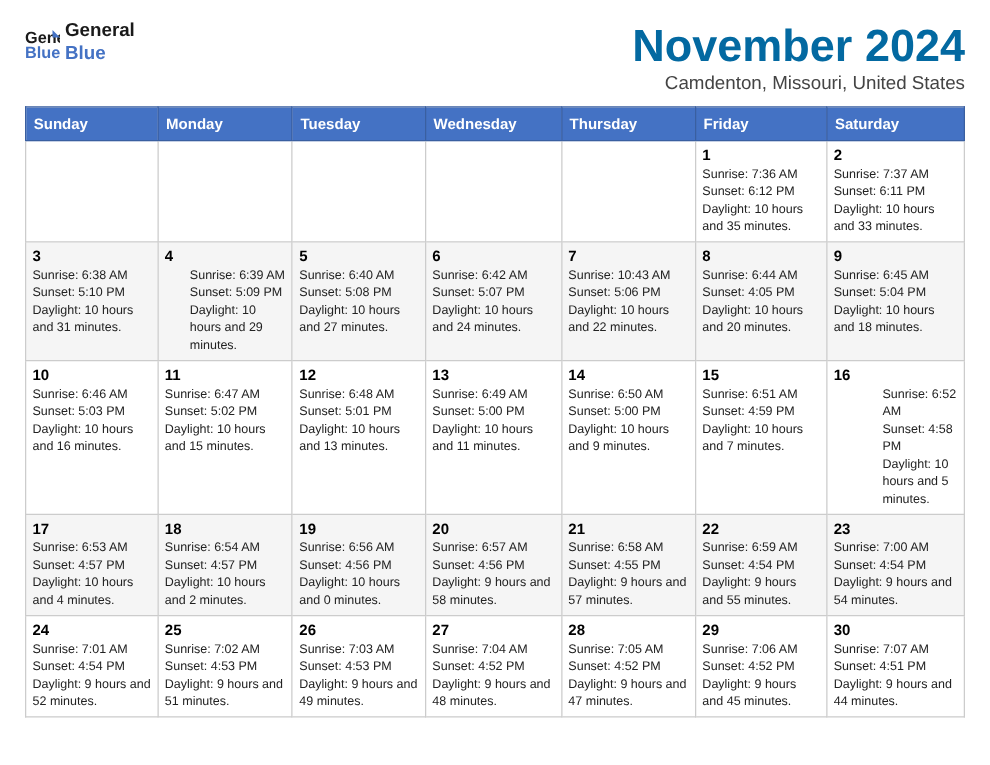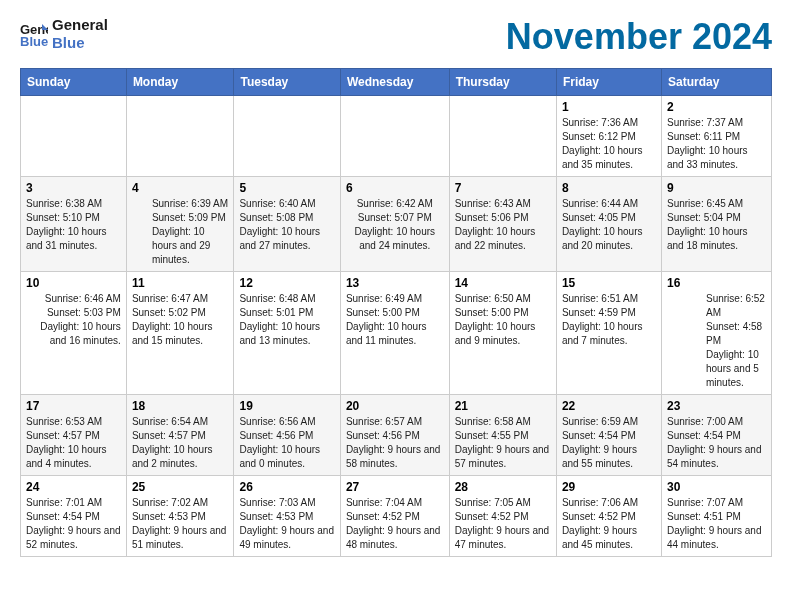--- a/index.html
+++ b/index.html
@@ -86,20 +86,21 @@
       <text x="0" y="26" font-size="13" font-weight="bold" fill="#4472c4">Blue</text>
       <polygon points="22,4 28,10 22,10" fill="#4472c4"></polygon>
     </svg>
     <div>
       <div style="font-size:15px;font-weight:bold;color:#1a1a1a;line-height:1.2;">General</div>
       <div style="font-size:15px;font-weight:bold;color:#4472c4;line-height:1.2;">Blue</div>
     </div>
   </div>
   <div class="title-area">
     <div class="month-title">November 2024</div>
+    <div class="location-title">Camdenton, Missouri, United States</div>
   </div>
 </div>
 
 <table class="calendar-table">
   <thead>
     <tr>
     <th>Sunday</th>
         <th>Monday</th>
         <th>Tuesday</th>
         <th>Wednesday</th>
@@ -142,47 +143,47 @@
 Daylight: 10 hours and 29 minutes.</div>
         </td>
         <td>
           <div class="day-number">5</div>
           <div class="day-info" style="white-space: pre-line;">Sunrise: 6:40 AM
 Sunset: 5:08 PM
 Daylight: 10 hours and 27 minutes.</div>
         </td>
         <td>
           <div class="day-number">6</div>
-          <div class="day-info" style="white-space: pre-line; text-align: center;">Sunrise: 6:42 AM
+          <div class="day-info" style="white-space: pre-line;">Sunrise: 6:42 AM
 Sunset: 5:07 PM
 Daylight: 10 hours and 24 minutes.</div>
         </td>
         <td>
           <div class="day-number">7</div>
-          <div class="day-info" style="white-space: pre-line;">Sunrise: 6:43 AM
+          <div class="day-info" style="white-space: pre-line;">Sunrise: 10:43 AM
 Sunset: 5:06 PM
 Daylight: 10 hours and 22 minutes.</div>
         </td>
         <td>
           <div class="day-number">8</div>
           <div class="day-info" style="white-space: pre-line;">Sunrise: 6:44 AM
 Sunset: 4:05 PM
 Daylight: 10 hours and 20 minutes.</div>
         </td>
         <td>
           <div class="day-number">9</div>
           <div class="day-info" style="white-space: pre-line;">Sunrise: 6:45 AM
 Sunset: 5:04 PM
 Daylight: 10 hours and 18 minutes.</div>
         </td>
       </tr>
       <tr>
         <td>
           <div class="day-number">10</div>
-          <div class="day-info" style="white-space: pre-line; text-align: right;">Sunrise: 6:46 AM
+          <div class="day-info" style="white-space: pre-line;">Sunrise: 6:46 AM
 Sunset: 5:03 PM
 Daylight: 10 hours and 16 minutes.</div>
         </td>
         <td>
           <div class="day-number">11</div>
           <div class="day-info" style="white-space: pre-line;">Sunrise: 6:47 AM
 Sunset: 5:02 PM
 Daylight: 10 hours and 15 minutes.</div>
         </td>
         <td>

